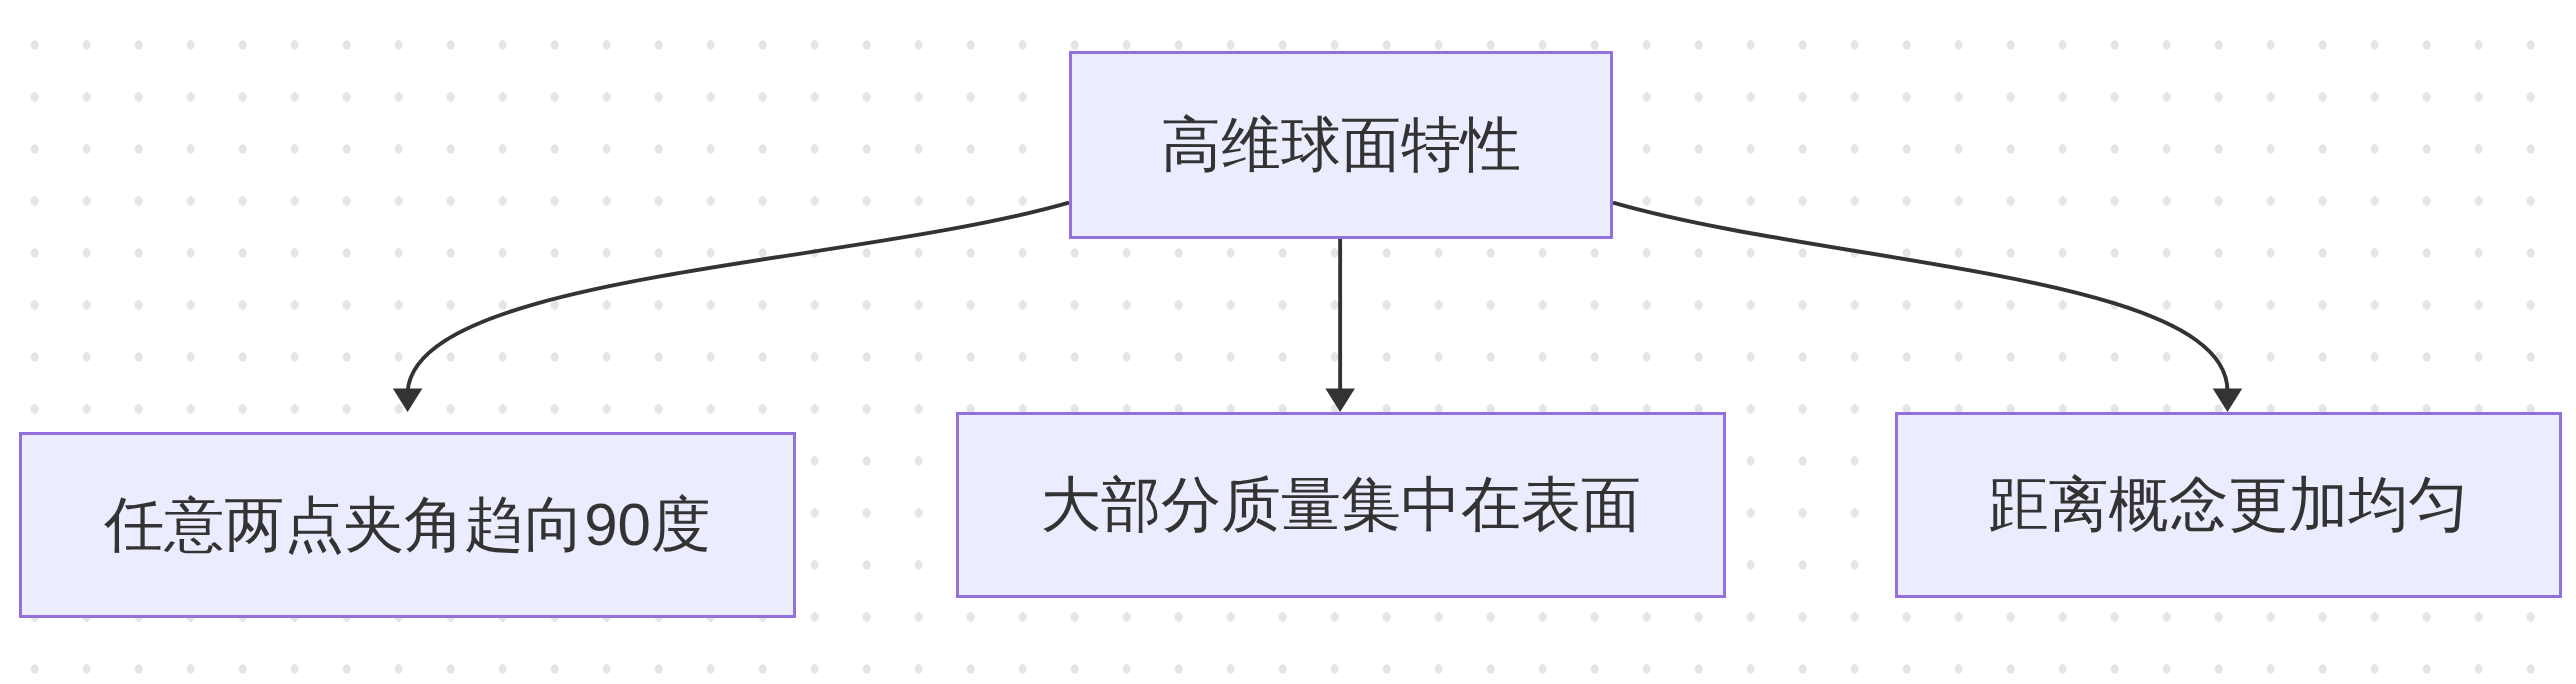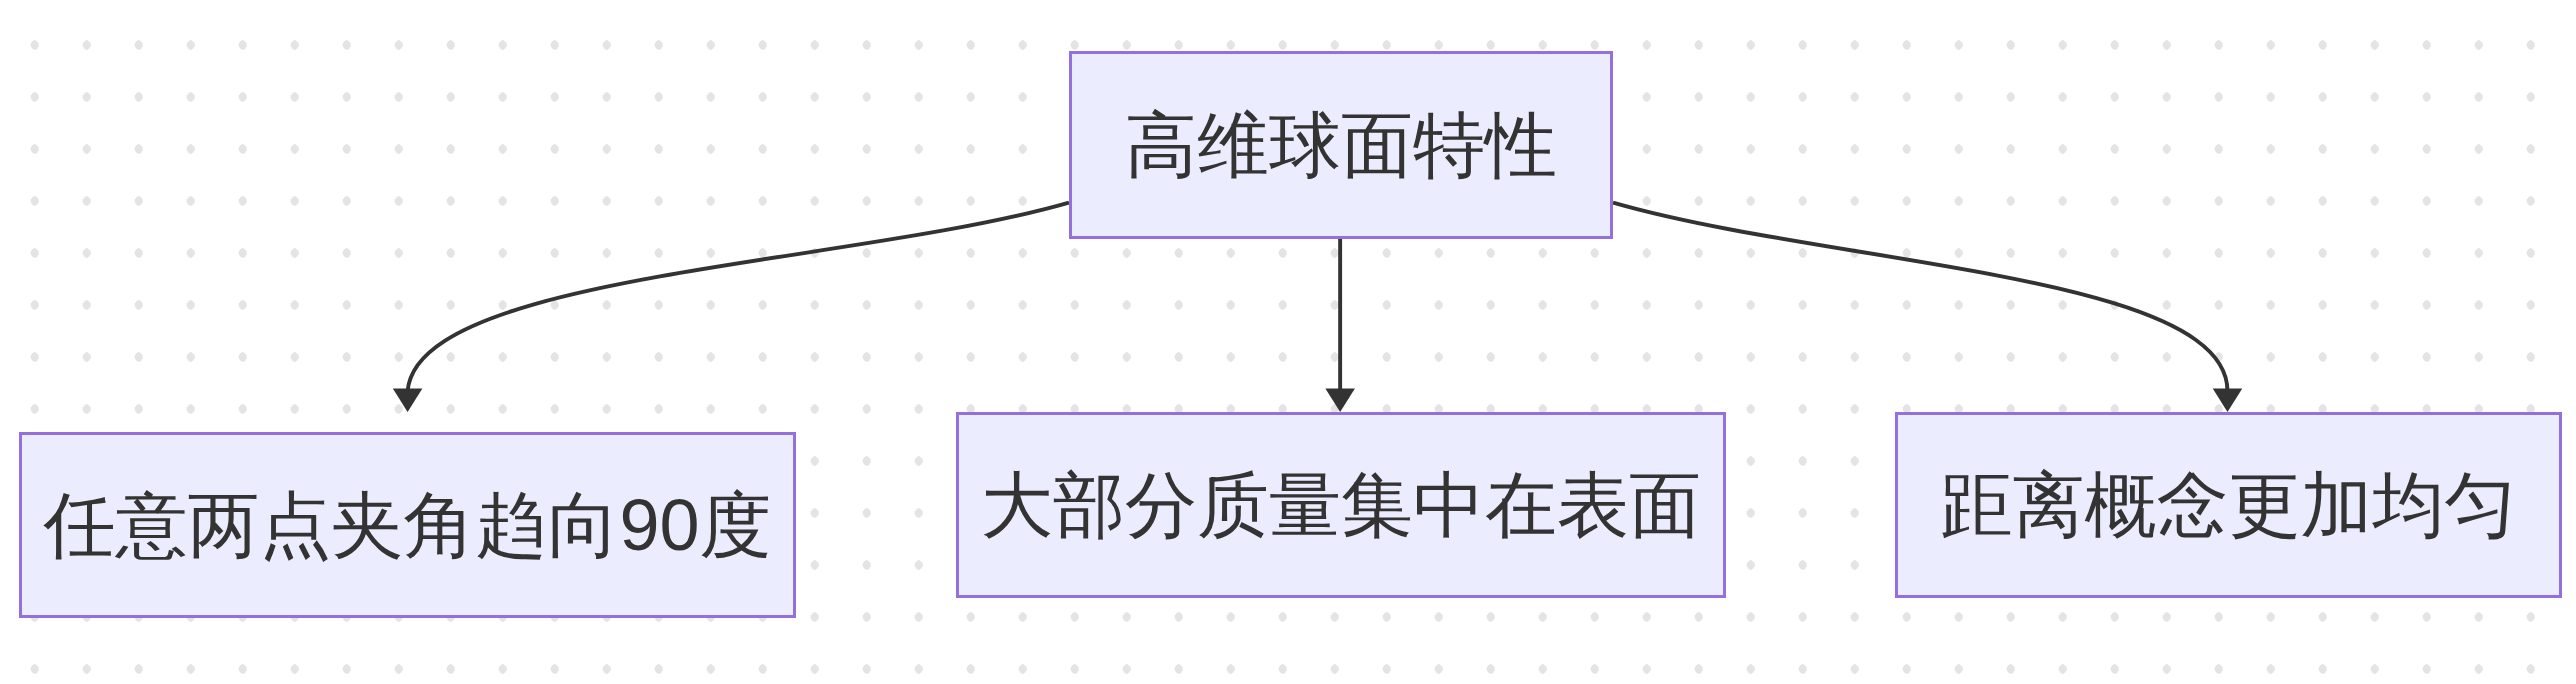--- a/index.html
+++ b/index.html
@@ -20,21 +20,21 @@
   }
   .node {
     position: absolute;
     box-sizing: border-box;
     background: #ECECFF;
     border: 3.5px solid #9370DB;
     display: flex;
     align-items: center;
     justify-content: center;
     text-align: center;
-    font-size: 72px;
+    font-size: 60px;
     color: #333333;
     line-height: 1.2;
     white-space: nowrap;
   }
   #node-root   { left: 1069px; top: 51px;  width: 544px; height: 188px; }
   #node-child1 { left: 19px;   top: 412px; width: 777px; height: 186px; margin-top: 20px; }
   #node-child2 { left: 956px; top: 412px; width: 770px; height: 186px; }
   #node-child3 { left: 1895px; top: 412px; width: 667px; height: 186px; }
   #edges {
     position: absolute;

